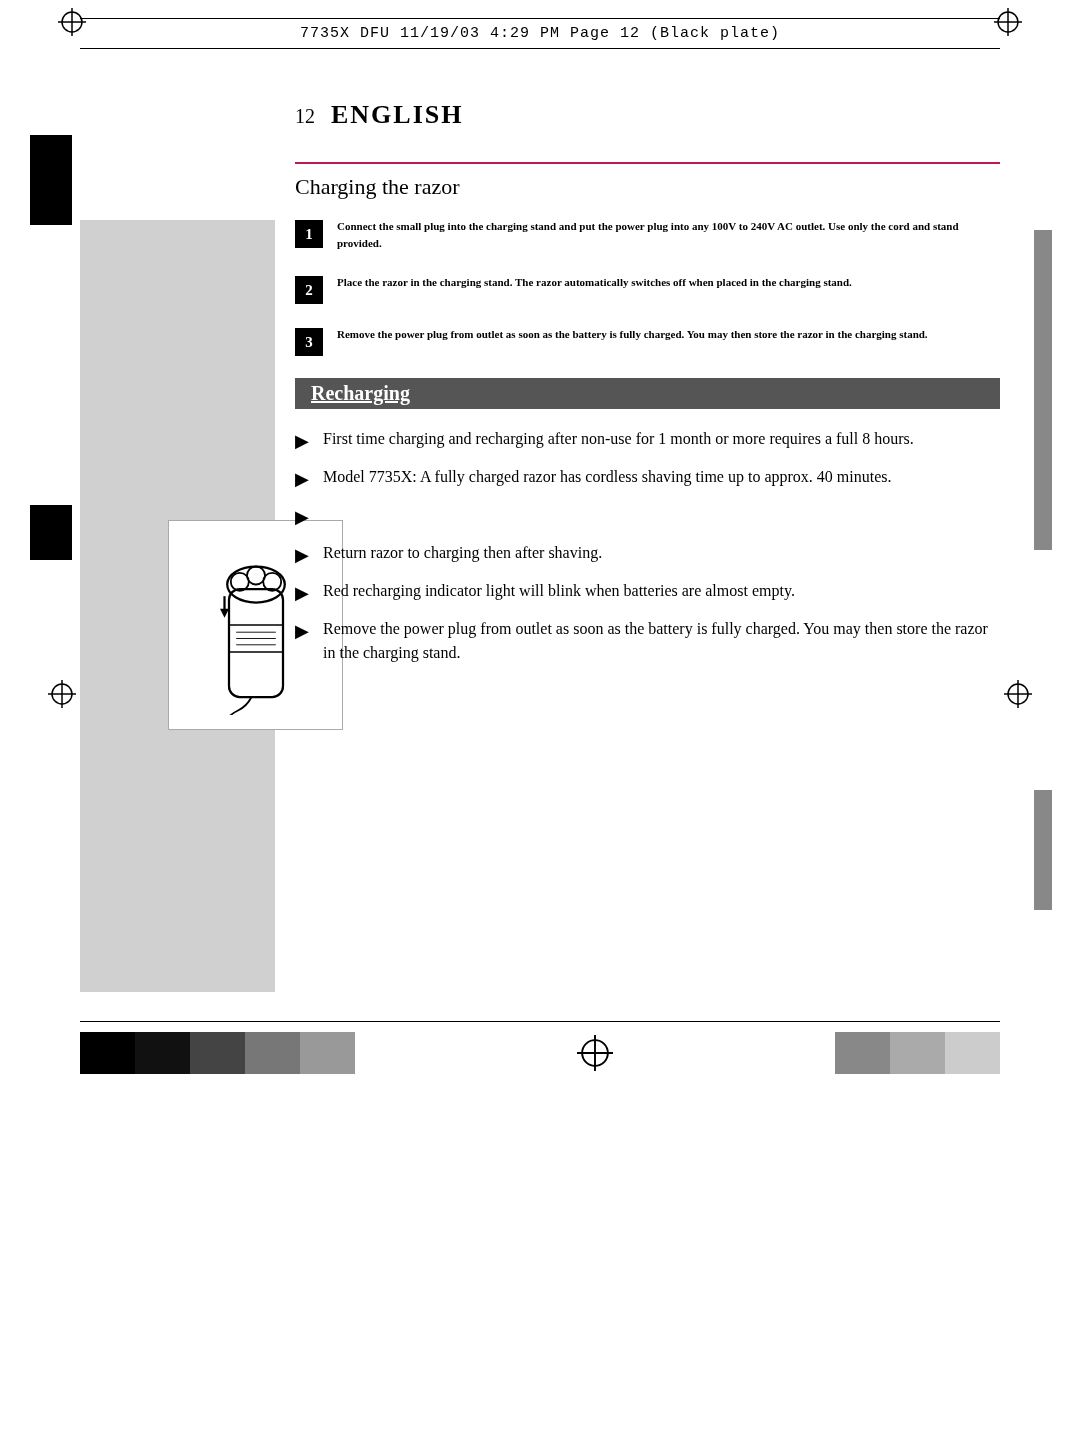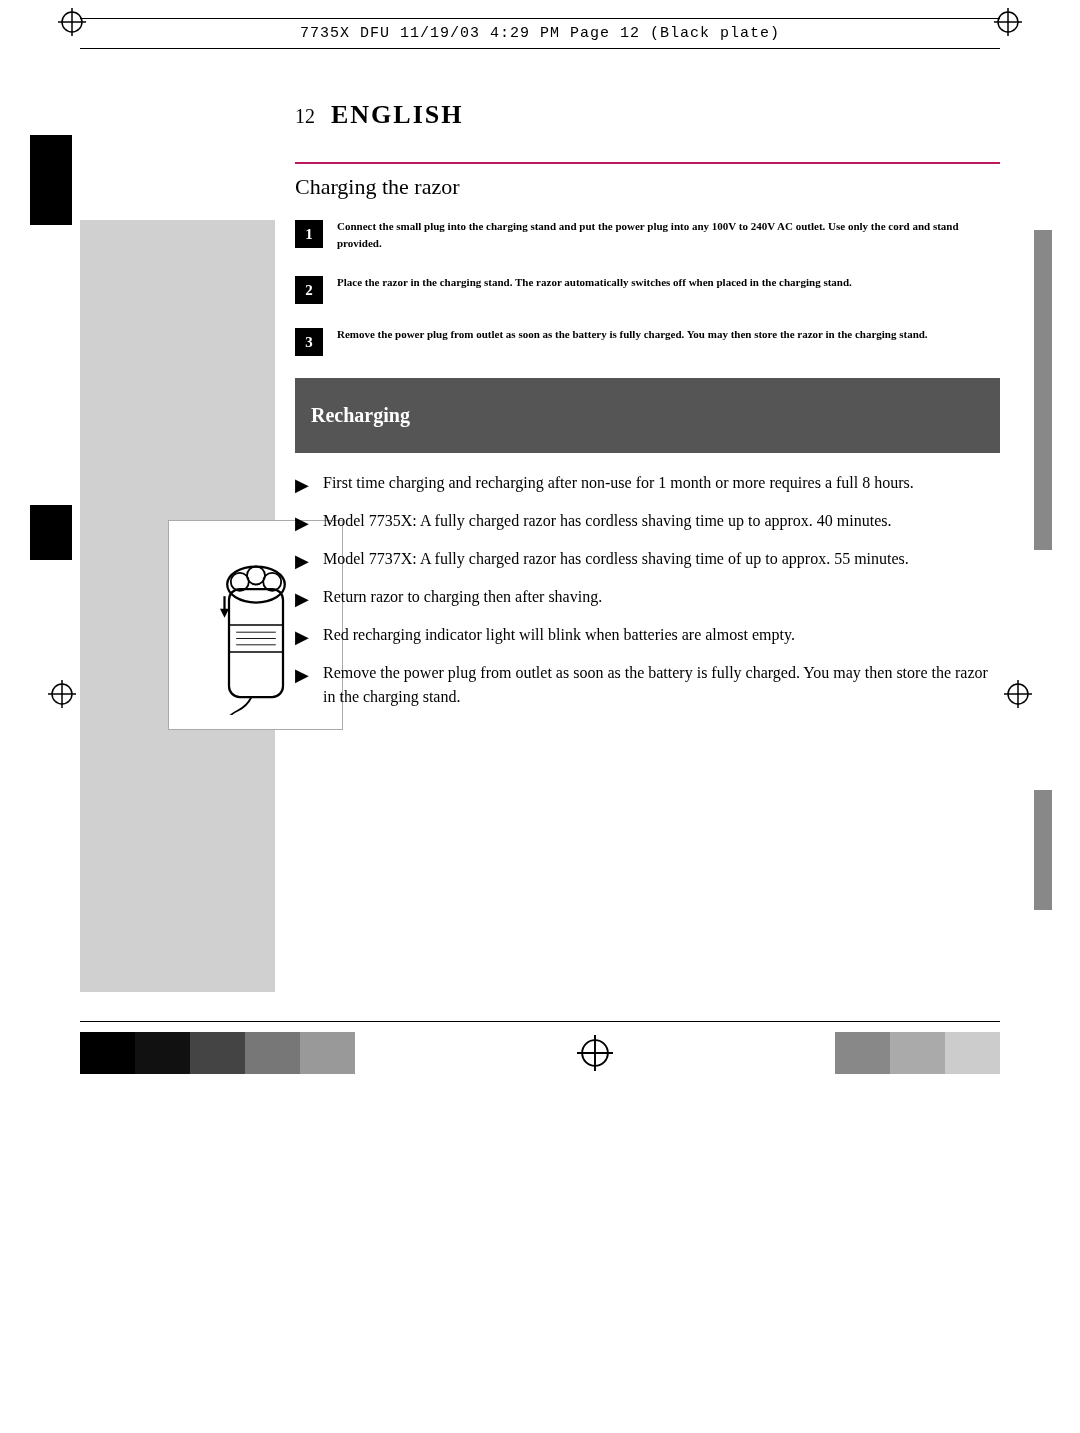--- a/index.html
+++ b/index.html
@@ -194,23 +194,24 @@
       font-weight: bold;
       line-height: 1.55;
     }
 
     
     .recharging-header {
       background: #555;
       color: #fff;
       font-size: 20px;
       font-weight: bold;
-      padding: 26px 16px;
+      padding: 4px 16px;
       margin-bottom: 18px;
       margin-top: 10px;
+      text-decoration: underline;
     }
 
     
     .bullet-list {
       list-style: none;
       padding: 0;
     }
 
     .bullet-item {
       display: flex;
@@ -376,21 +377,20 @@
         <li class="bullet-item">
           <span class="bullet-diamond">▶</span>
           <span>First time charging and recharging after non-use for 1 month or more requires a full 8 hours.</span>
         </li>
         <li class="bullet-item">
           <span class="bullet-diamond">▶</span>
           <span>Model 7735X: A fully charged razor has cordless shaving time up to approx. 40 minutes.</span>
         </li>
         <li class="bullet-item">
           <span class="bullet-diamond">▶</span>
-          <span>Model 7737X: A fully charged razor has cordless shaving time of up to approx. 55 minutes.</span>
         </li>
         <li class="bullet-item">
           <span class="bullet-diamond">▶</span>
           <span>Return razor to charging then after shaving.</span>
         </li>
         <li class="bullet-item">
           <span class="bullet-diamond">▶</span>
           <span>Red recharging indicator light will blink when batteries are almost empty.</span>
         </li>
         <li class="bullet-item">

